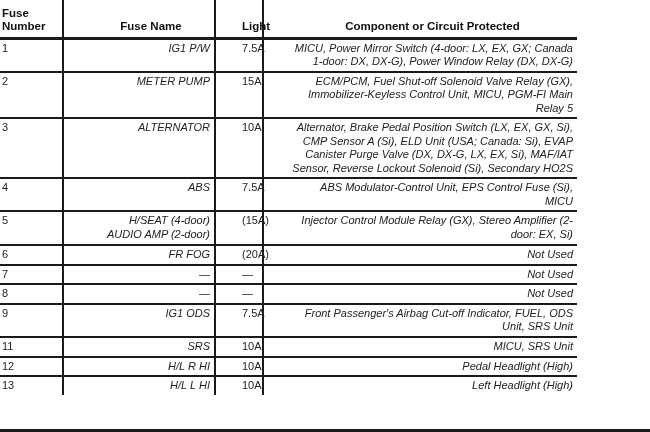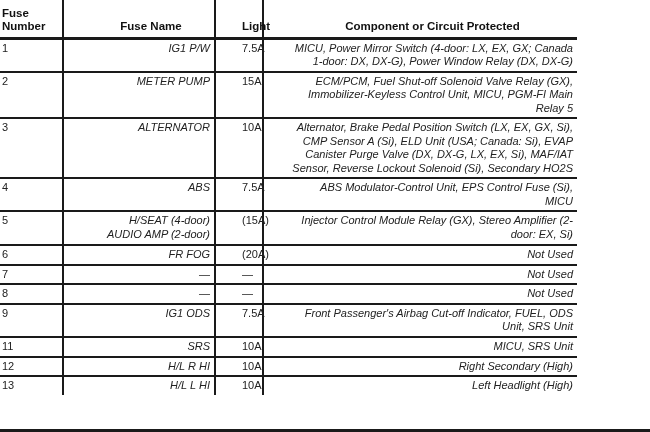--- a/index.html
+++ b/index.html
@@ -131,21 +131,21 @@
         <tr style="height: 20px;">
     <td class="col-number">11</td>
     <td class="col-name">SRS</td>
     <td class="col-amps">10A</td>
     <td class="col-component">MICU, SRS Unit</td>
   </tr>
         <tr style="height: 18px;">
     <td class="col-number">12</td>
     <td class="col-name">H/L R HI</td>
     <td class="col-amps">10A</td>
-    <td class="col-component">Right Secondary (High)</td>
+    <td class="col-component">Pedal Headlight (High)</td>
   </tr>
         <tr style="height: 18px;">
     <td class="col-number">13</td>
     <td class="col-name">H/L L HI</td>
     <td class="col-amps">10A</td>
     <td class="col-component">Left Headlight (High)</td>
   </tr>
       </tbody>
   </table>
   <div class="bottom-rule"></div>

